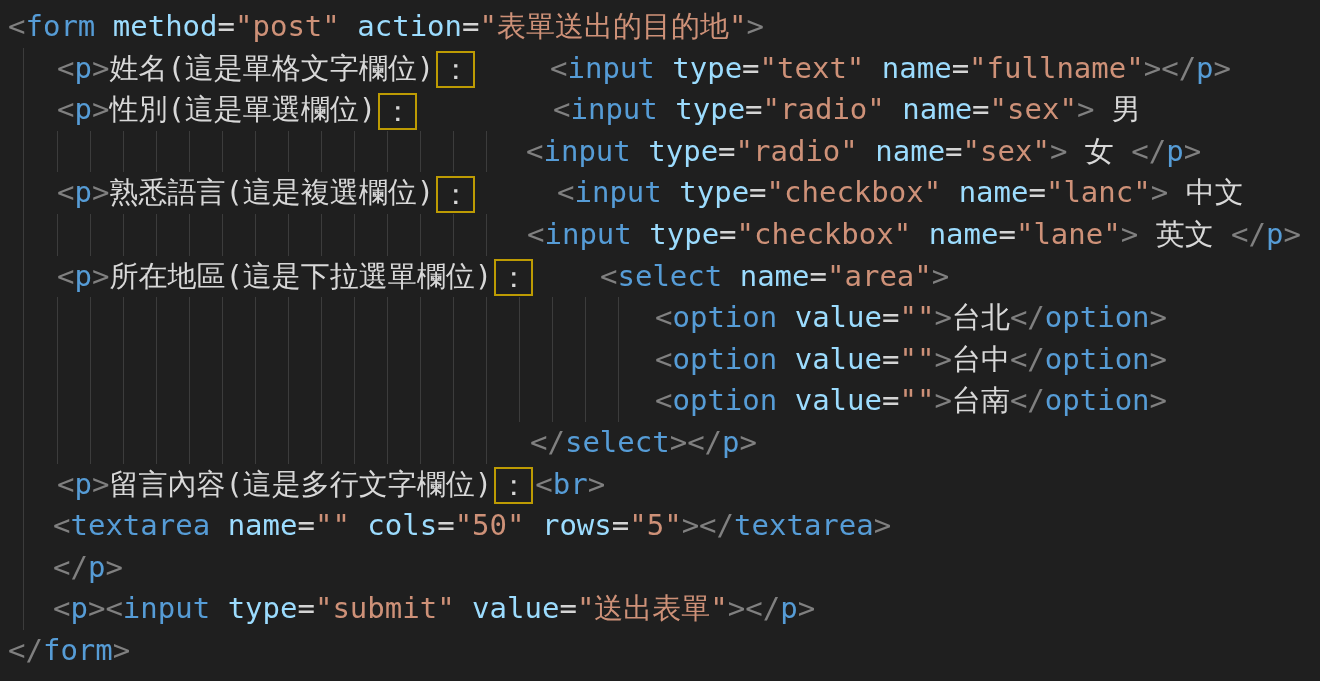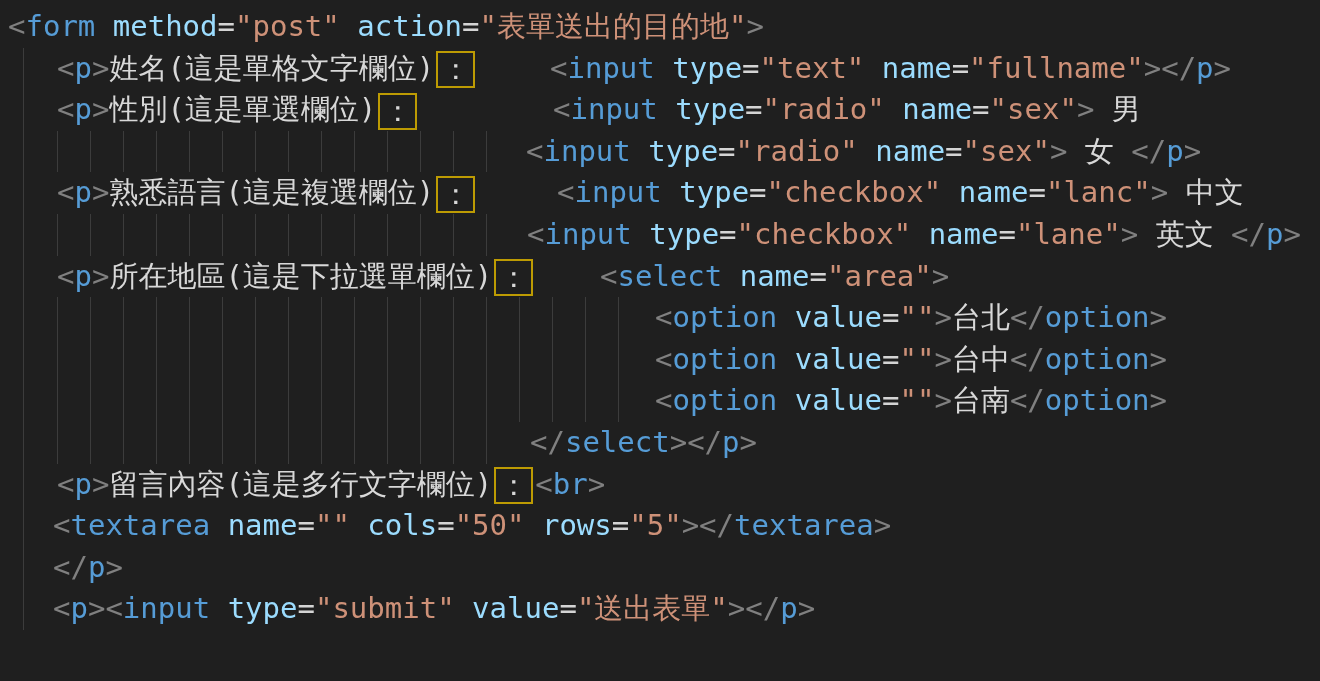--- a/index.html
+++ b/index.html
@@ -41,13 +41,14 @@
     <div class="code-line" style="top: 214px;"><div class="guide" style="background: rgb(60, 60, 60); left: 57px;"></div><div class="guide" style="background: rgb(60, 60, 60); left: 90px;"></div><div class="guide" style="background: rgb(60, 60, 60); left: 123px;"></div><div class="guide" style="background: rgb(60, 60, 60); left: 156px;"></div><div class="guide" style="background: rgb(60, 60, 60); left: 189px;"></div><div class="guide" style="background: rgb(60, 60, 60); left: 222px;"></div><div class="guide" style="background: rgb(60, 60, 60); left: 255px;"></div><div class="guide" style="background: rgb(60, 60, 60); left: 288px;"></div><div class="guide" style="background: rgb(60, 60, 60); left: 321px;"></div><div class="guide" style="background: rgb(60, 60, 60); left: 354px;"></div><div class="guide" style="background: rgb(60, 60, 60); left: 387px;"></div><div class="guide" style="background: rgb(60, 60, 60); left: 420px;"></div><div class="guide" style="background: rgb(60, 60, 60); left: 453px;"></div><div class="guide" style="background: rgb(60, 60, 60); left: 486px;"></div><span class="seg" style="left: 527px;"><span style="color: rgb(128, 128, 128);">&lt;</span><span style="color: rgb(86, 156, 214);">input</span><span style="color: rgb(216, 216, 216);"> </span><span style="color: rgb(156, 220, 254);">type</span><span style="color: rgb(212, 212, 212);">=</span><span style="color: rgb(206, 145, 120);">"checkbox"</span><span style="color: rgb(216, 216, 216);"> </span><span style="color: rgb(156, 220, 254);">name</span><span style="color: rgb(212, 212, 212);">=</span><span style="color: rgb(206, 145, 120);">"lane"</span><span style="color: rgb(128, 128, 128);">&gt;</span><span style="color: rgb(216, 216, 216);"> 英文 </span><span style="color: rgb(128, 128, 128);">&lt;/</span><span style="color: rgb(86, 156, 214);">p</span><span style="color: rgb(128, 128, 128);">&gt;</span></span></div>
     <div class="code-line" style="top: 255.6px;"><span class="seg" style="left: 57px;"><span style="color: rgb(128, 128, 128);">&lt;</span><span style="color: rgb(86, 156, 214);">p</span><span style="color: rgb(128, 128, 128);">&gt;</span><span style="color: rgb(216, 216, 216);">所在地區(這是下拉選單欄位)</span><span class="boxed" style="color: rgb(216, 216, 216); border-color: rgb(189, 155, 3);">：</span></span><span class="seg" style="left: 600px;"><span style="color: rgb(128, 128, 128);">&lt;</span><span style="color: rgb(86, 156, 214);">select</span><span style="color: rgb(216, 216, 216);"> </span><span style="color: rgb(156, 220, 254);">name</span><span style="color: rgb(212, 212, 212);">=</span><span style="color: rgb(206, 145, 120);">"area"</span><span style="color: rgb(128, 128, 128);">&gt;</span></span></div>
     <div class="code-line" style="top: 297.2px;"><div class="guide" style="background: rgb(60, 60, 60); left: 57px;"></div><div class="guide" style="background: rgb(60, 60, 60); left: 90px;"></div><div class="guide" style="background: rgb(60, 60, 60); left: 123px;"></div><div class="guide" style="background: rgb(60, 60, 60); left: 156px;"></div><div class="guide" style="background: rgb(60, 60, 60); left: 189px;"></div><div class="guide" style="background: rgb(60, 60, 60); left: 222px;"></div><div class="guide" style="background: rgb(60, 60, 60); left: 255px;"></div><div class="guide" style="background: rgb(60, 60, 60); left: 288px;"></div><div class="guide" style="background: rgb(60, 60, 60); left: 321px;"></div><div class="guide" style="background: rgb(60, 60, 60); left: 354px;"></div><div class="guide" style="background: rgb(60, 60, 60); left: 387px;"></div><div class="guide" style="background: rgb(60, 60, 60); left: 420px;"></div><div class="guide" style="background: rgb(60, 60, 60); left: 453px;"></div><div class="guide" style="background: rgb(60, 60, 60); left: 486px;"></div><div class="guide" style="background: rgb(60, 60, 60); left: 519px;"></div><div class="guide" style="background: rgb(60, 60, 60); left: 552px;"></div><div class="guide" style="background: rgb(60, 60, 60); left: 585px;"></div><div class="guide" style="background: rgb(60, 60, 60); left: 618px;"></div><span class="seg" style="left: 655px;"><span style="color: rgb(128, 128, 128);">&lt;</span><span style="color: rgb(86, 156, 214);">option</span><span style="color: rgb(216, 216, 216);"> </span><span style="color: rgb(156, 220, 254);">value</span><span style="color: rgb(212, 212, 212);">=</span><span style="color: rgb(206, 145, 120);">""</span><span style="color: rgb(128, 128, 128);">&gt;</span><span style="color: rgb(216, 216, 216);">台北</span><span style="color: rgb(128, 128, 128);">&lt;/</span><span style="color: rgb(86, 156, 214);">option</span><span style="color: rgb(128, 128, 128);">&gt;</span></span></div>
     <div class="code-line" style="top: 338.8px;"><div class="guide" style="background: rgb(60, 60, 60); left: 57px;"></div><div class="guide" style="background: rgb(60, 60, 60); left: 90px;"></div><div class="guide" style="background: rgb(60, 60, 60); left: 123px;"></div><div class="guide" style="background: rgb(60, 60, 60); left: 156px;"></div><div class="guide" style="background: rgb(60, 60, 60); left: 189px;"></div><div class="guide" style="background: rgb(60, 60, 60); left: 222px;"></div><div class="guide" style="background: rgb(60, 60, 60); left: 255px;"></div><div class="guide" style="background: rgb(60, 60, 60); left: 288px;"></div><div class="guide" style="background: rgb(60, 60, 60); left: 321px;"></div><div class="guide" style="background: rgb(60, 60, 60); left: 354px;"></div><div class="guide" style="background: rgb(60, 60, 60); left: 387px;"></div><div class="guide" style="background: rgb(60, 60, 60); left: 420px;"></div><div class="guide" style="background: rgb(60, 60, 60); left: 453px;"></div><div class="guide" style="background: rgb(60, 60, 60); left: 486px;"></div><div class="guide" style="background: rgb(60, 60, 60); left: 519px;"></div><div class="guide" style="background: rgb(60, 60, 60); left: 552px;"></div><div class="guide" style="background: rgb(60, 60, 60); left: 585px;"></div><div class="guide" style="background: rgb(60, 60, 60); left: 618px;"></div><span class="seg" style="left: 655px;"><span style="color: rgb(128, 128, 128);">&lt;</span><span style="color: rgb(86, 156, 214);">option</span><span style="color: rgb(216, 216, 216);"> </span><span style="color: rgb(156, 220, 254);">value</span><span style="color: rgb(212, 212, 212);">=</span><span style="color: rgb(206, 145, 120);">""</span><span style="color: rgb(128, 128, 128);">&gt;</span><span style="color: rgb(216, 216, 216);">台中</span><span style="color: rgb(128, 128, 128);">&lt;/</span><span style="color: rgb(86, 156, 214);">option</span><span style="color: rgb(128, 128, 128);">&gt;</span></span></div>
     <div class="code-line" style="top: 380.4px;"><div class="guide" style="background: rgb(60, 60, 60); left: 57px;"></div><div class="guide" style="background: rgb(60, 60, 60); left: 90px;"></div><div class="guide" style="background: rgb(60, 60, 60); left: 123px;"></div><div class="guide" style="background: rgb(60, 60, 60); left: 156px;"></div><div class="guide" style="background: rgb(60, 60, 60); left: 189px;"></div><div class="guide" style="background: rgb(60, 60, 60); left: 222px;"></div><div class="guide" style="background: rgb(60, 60, 60); left: 255px;"></div><div class="guide" style="background: rgb(60, 60, 60); left: 288px;"></div><div class="guide" style="background: rgb(60, 60, 60); left: 321px;"></div><div class="guide" style="background: rgb(60, 60, 60); left: 354px;"></div><div class="guide" style="background: rgb(60, 60, 60); left: 387px;"></div><div class="guide" style="background: rgb(60, 60, 60); left: 420px;"></div><div class="guide" style="background: rgb(60, 60, 60); left: 453px;"></div><div class="guide" style="background: rgb(60, 60, 60); left: 486px;"></div><div class="guide" style="background: rgb(60, 60, 60); left: 519px;"></div><div class="guide" style="background: rgb(60, 60, 60); left: 552px;"></div><div class="guide" style="background: rgb(60, 60, 60); left: 585px;"></div><div class="guide" style="background: rgb(60, 60, 60); left: 618px;"></div><span class="seg" style="left: 655px;"><span style="color: rgb(128, 128, 128);">&lt;</span><span style="color: rgb(86, 156, 214);">option</span><span style="color: rgb(216, 216, 216);"> </span><span style="color: rgb(156, 220, 254);">value</span><span style="color: rgb(212, 212, 212);">=</span><span style="color: rgb(206, 145, 120);">""</span><span style="color: rgb(128, 128, 128);">&gt;</span><span style="color: rgb(216, 216, 216);">台南</span><span style="color: rgb(128, 128, 128);">&lt;/</span><span style="color: rgb(86, 156, 214);">option</span><span style="color: rgb(128, 128, 128);">&gt;</span></span></div>
     <div class="code-line" style="top: 422px;"><div class="guide" style="background: rgb(60, 60, 60); left: 57px;"></div><div class="guide" style="background: rgb(60, 60, 60); left: 90px;"></div><div class="guide" style="background: rgb(60, 60, 60); left: 123px;"></div><div class="guide" style="background: rgb(60, 60, 60); left: 156px;"></div><div class="guide" style="background: rgb(60, 60, 60); left: 189px;"></div><div class="guide" style="background: rgb(60, 60, 60); left: 222px;"></div><div class="guide" style="background: rgb(60, 60, 60); left: 255px;"></div><div class="guide" style="background: rgb(60, 60, 60); left: 288px;"></div><div class="guide" style="background: rgb(60, 60, 60); left: 321px;"></div><div class="guide" style="background: rgb(60, 60, 60); left: 354px;"></div><div class="guide" style="background: rgb(60, 60, 60); left: 387px;"></div><div class="guide" style="background: rgb(60, 60, 60); left: 420px;"></div><div class="guide" style="background: rgb(60, 60, 60); left: 453px;"></div><div class="guide" style="background: rgb(60, 60, 60); left: 486px;"></div><span class="seg" style="left: 530px;"><span style="color: rgb(128, 128, 128);">&lt;/</span><span style="color: rgb(86, 156, 214);">select</span><span style="color: rgb(128, 128, 128);">&gt;&lt;/</span><span style="color: rgb(86, 156, 214);">p</span><span style="color: rgb(128, 128, 128);">&gt;</span></span></div>
     <div class="code-line" style="top: 463.6px;"><span class="seg" style="left: 57px;"><span style="color: rgb(128, 128, 128);">&lt;</span><span style="color: rgb(86, 156, 214);">p</span><span style="color: rgb(128, 128, 128);">&gt;</span><span style="color: rgb(216, 216, 216);">留言內容(這是多行文字欄位)</span><span class="boxed" style="color: rgb(216, 216, 216); border-color: rgb(189, 155, 3);">：</span><span style="color: rgb(128, 128, 128);">&lt;</span><span style="color: rgb(86, 156, 214);">br</span><span style="color: rgb(128, 128, 128);">&gt;</span></span></div>
     <div class="code-line" style="top: 505.2px;"><span class="seg" style="left: 53px;"><span style="color: rgb(128, 128, 128);">&lt;</span><span style="color: rgb(86, 156, 214);">textarea</span><span style="color: rgb(216, 216, 216);"> </span><span style="color: rgb(156, 220, 254);">name</span><span style="color: rgb(212, 212, 212);">=</span><span style="color: rgb(206, 145, 120);">""</span><span style="color: rgb(216, 216, 216);"> </span><span style="color: rgb(156, 220, 254);">cols</span><span style="color: rgb(212, 212, 212);">=</span><span style="color: rgb(206, 145, 120);">"50"</span><span style="color: rgb(216, 216, 216);"> </span><span style="color: rgb(156, 220, 254);">rows</span><span style="color: rgb(212, 212, 212);">=</span><span style="color: rgb(206, 145, 120);">"5"</span><span style="color: rgb(128, 128, 128);">&gt;&lt;/</span><span style="color: rgb(86, 156, 214);">textarea</span><span style="color: rgb(128, 128, 128);">&gt;</span></span></div>
     <div class="code-line" style="top: 546.8px;"><span class="seg" style="left: 53px;"><span style="color: rgb(128, 128, 128);">&lt;/</span><span style="color: rgb(86, 156, 214);">p</span><span style="color: rgb(128, 128, 128);">&gt;</span></span></div>
     <div class="code-line" style="top: 588.4px;"><span class="seg" style="left: 53px;"><span style="color: rgb(128, 128, 128);">&lt;</span><span style="color: rgb(86, 156, 214);">p</span><span style="color: rgb(128, 128, 128);">&gt;&lt;</span><span style="color: rgb(86, 156, 214);">input</span><span style="color: rgb(216, 216, 216);"> </span><span style="color: rgb(156, 220, 254);">type</span><span style="color: rgb(212, 212, 212);">=</span><span style="color: rgb(206, 145, 120);">"submit"</span><span style="color: rgb(216, 216, 216);"> </span><span style="color: rgb(156, 220, 254);">value</span><span style="color: rgb(212, 212, 212);">=</span><span style="color: rgb(206, 145, 120);">"送出表單"</span><span style="color: rgb(128, 128, 128);">&gt;&lt;/</span><span style="color: rgb(86, 156, 214);">p</span><span style="color: rgb(128, 128, 128);">&gt;</span></span></div>
+    <div class="code-line" style="top: 630px;"><span class="seg" style="left: 8px;"><span style="color: rgb(128, 128, 128);">&lt;/</span><span style="color: rgb(86, 156, 214);">form</span><span style="color: rgb(128, 128, 128);">&gt;</span></span></div>
   </div>
 
 </body></html>

